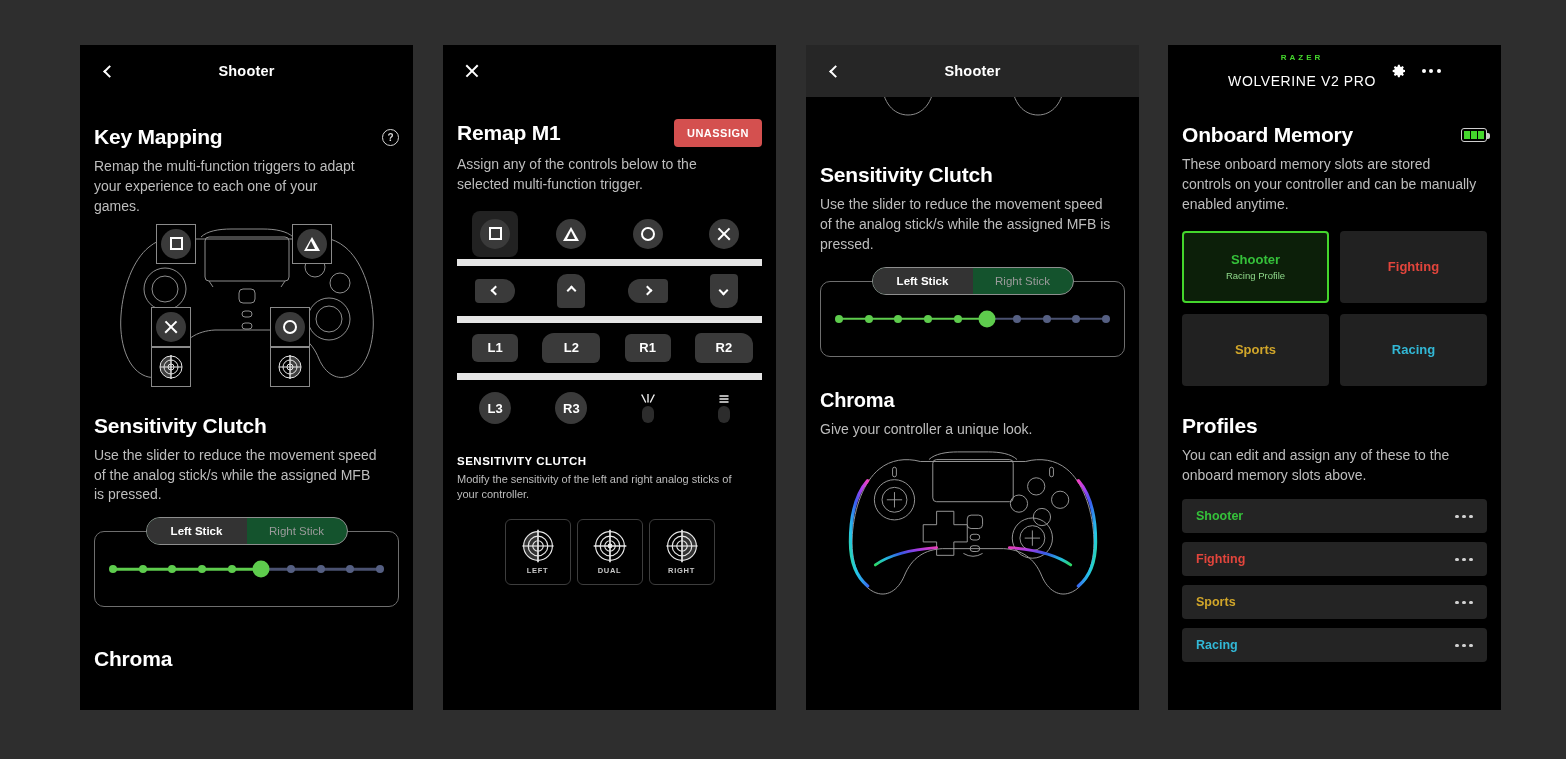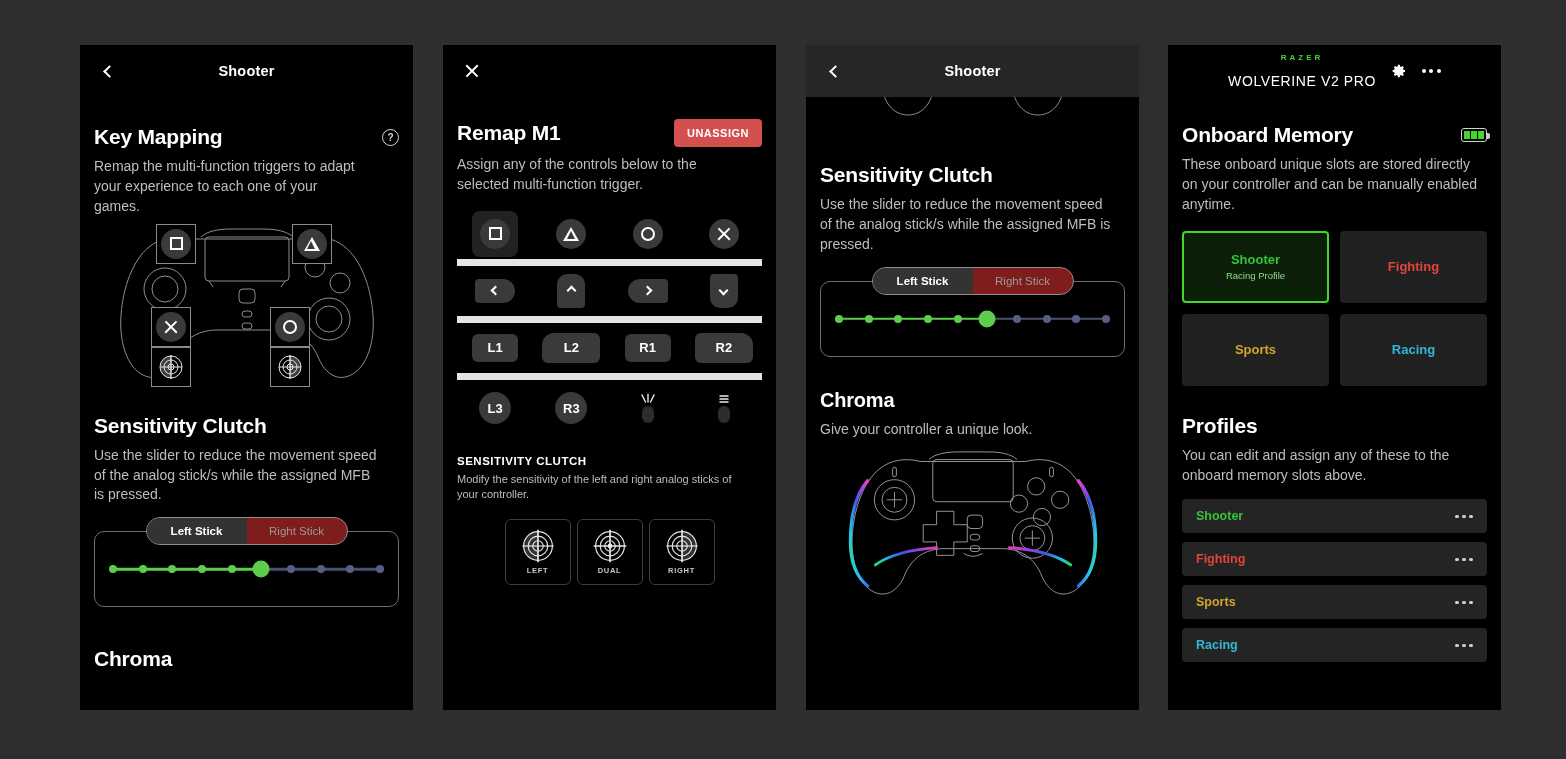--- a/index.html
+++ b/index.html
@@ -85,21 +85,21 @@
   .g-x::before{transform:rotate(45deg);} .g-x::after{transform:rotate(-45deg);}
 
   
   .clutch-box {
     margin-top: 26px; border:1px solid #6e6e6e; border-radius:10px;
     height:76px; position:relative;
   }
   .seg {
     position:absolute; top:-15px; left:50%; transform:translateX(-50%);
     display:flex; border:1px solid #8e8e8e; border-radius:16px; overflow:hidden;
-    background:#7f1d1d;
+    background:#14532d;
   }
   .seg div {
     padding:7px 22px; font-size:11.5px; color:#9a9a9a; text-align:center; min-width:100px;
   }
   .seg div.active { background:#333; color:#fff; font-weight:bold; }
   .slider { position:absolute; left:18px; right:18px; top:50%; transform:translateY(-50%); height:18px; }
   .strack { position:absolute; top:50%; height:2.5px; transform:translateY(-50%); }
   .strack.on { background:#5ecc4d; }
   .strack.off { background:#4a5170; }
   .dot { position:absolute; top:50%; border-radius:50%; transform:translate(-50%,-50%); }
@@ -555,21 +555,21 @@
 
     <div class="pbody">
       <div class="sec-head" style="margin-top:26px">
         <div class="h1">Onboard Memory</div>
         <div class="battery">
             <i></i>
             <i></i>
             <i></i>
           </div>
       </div>
-      <div class="sub" style="width:300px">These onboard unique slots are stored directly on your controller and can be manually enabled anytime.</div>
+      <div class="sub" style="width:300px">These onboard memory slots are stored controls on your controller and can be manually enabled anytime.</div>
 
       <div class="slots">
         <div class="slot active">
           <div class="nm" style="color:#35c13a">Shooter</div>
           <div class="ap">Racing Profile</div>
         </div>
         <div class="slot">
           <div class="nm" style="color:#e2453c">Fighting</div>
         </div>
         <div class="slot">

